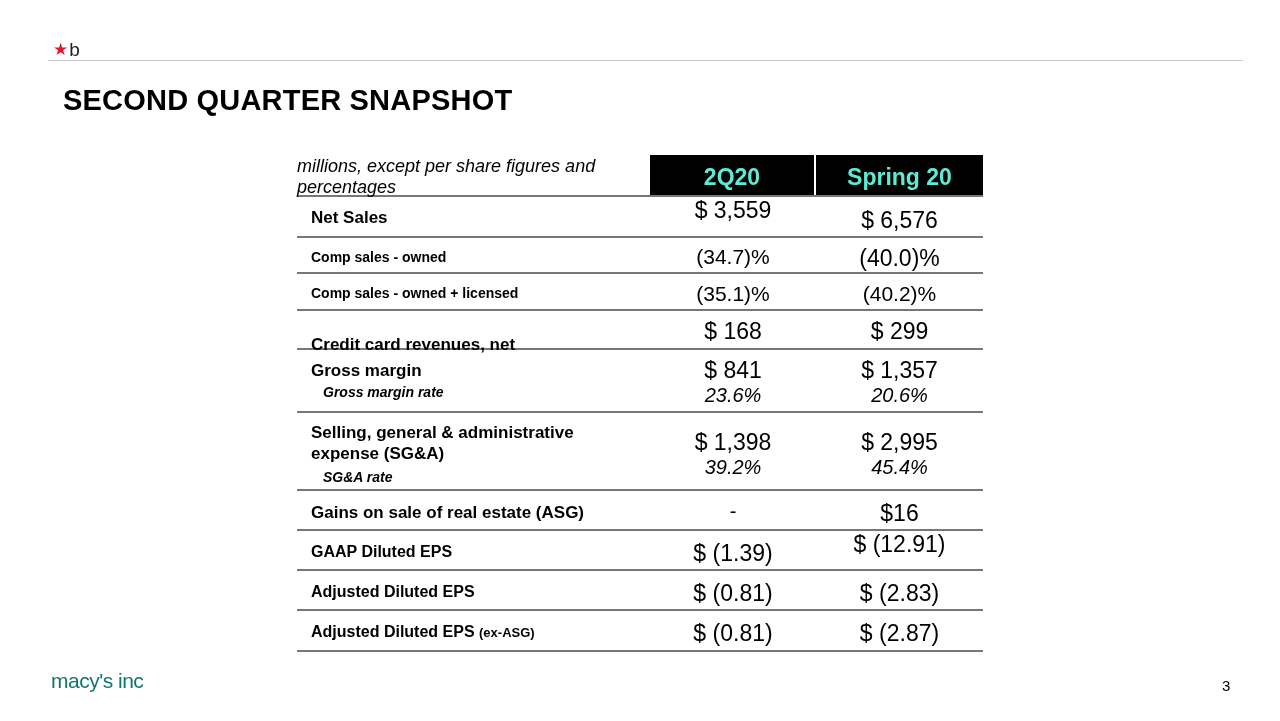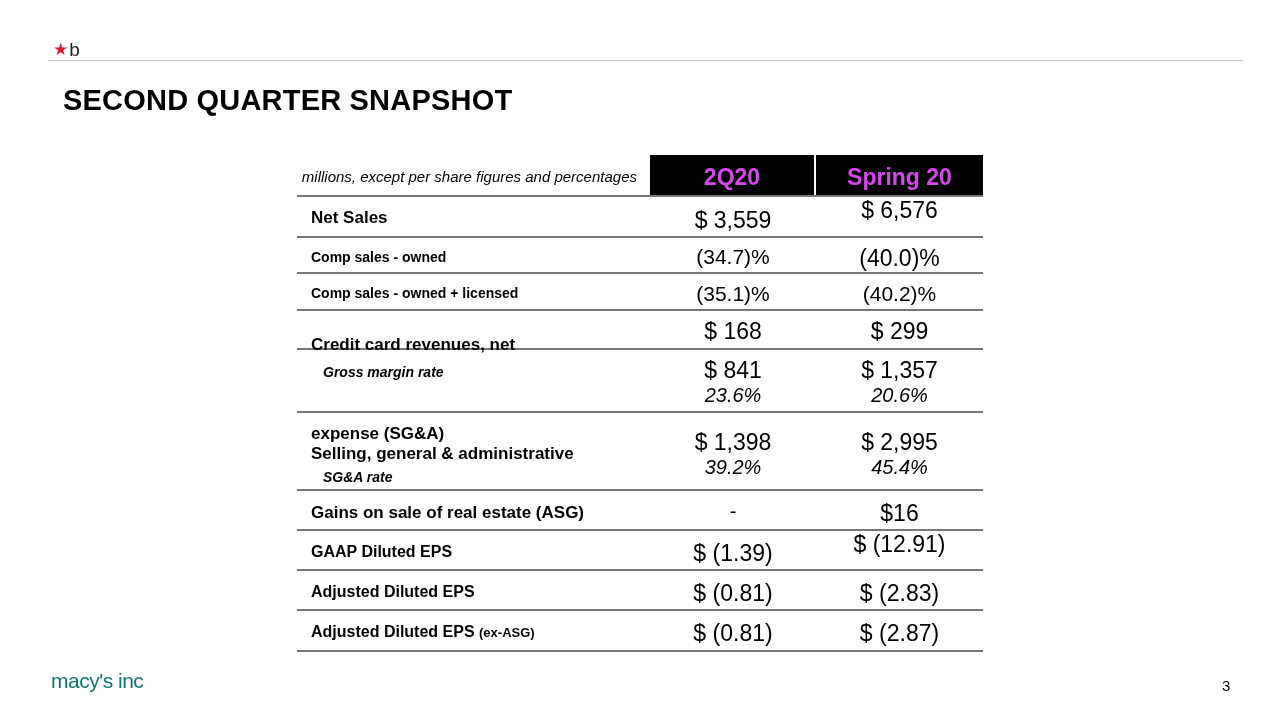--- a/index.html
+++ b/index.html
@@ -8,22 +8,22 @@
       background: #ffffff; font-family: "Liberation Sans", sans-serif; color: #000;
     }
     .top-logo { position: absolute; left: 53px; top: 40px; display: flex; align-items: center; }
     .top-logo .star { color: #e21a2c; font-size: 17px; line-height: 1; }
     .top-logo .b { font-size: 19px; line-height: 1; color: #222; margin-left: 1px; font-weight: 300; }
     .top-rule { position: absolute; left: 48px; top: 60px; width: 1195px; height: 1px; background: #c8c8c8; }
     .title { position: absolute; left: 63px; top: 84px; font-size: 29px; font-weight: bold; letter-spacing: 0.2px; }
 
     .table { position: absolute; left: 297px; top: 155px; width: 686px; }
     .hdr { display: flex; height: 40px; border-bottom: 2px solid #777; }
-    .hdr .note { width: 353px; font-size: 15px; font-style: italic; display: flex; align-items: center; justify-content: flex-end; padding-right: 13px; box-sizing: border-box; padding-top: 3px;}
-    .hdr .colh { background: #000; color: #d946ef; font-weight: bold; font-size: 23px; display: flex; align-items: center; justify-content: center; box-sizing: border-box; padding-top: 4px; }
+    .hdr .note { width: 353px; font-size: 18px; font-style: italic; display: flex; align-items: center; justify-content: flex-end; padding-right: 13px; box-sizing: border-box; padding-top: 3px;}
+    .hdr .colh { background: #000; color: #5eead4; font-weight: bold; font-size: 23px; display: flex; align-items: center; justify-content: center; box-sizing: border-box; padding-top: 4px; }
     .hdr .c1 { width: 166px; border-right: 2px solid #fff; }
     .hdr .c2 { width: 167px; }
 
     .row { display: flex; border-bottom: 2px solid #777; box-sizing: border-box; }
     .row .lab { width: 353px; padding-left: 14px; box-sizing: border-box; }
     .row .val { width: 166px; text-align: center; font-size: 23px; }
     .row .val2 { width: 167px; text-align: center; font-size: 23px; }
     .main-label { font-size: 17px; font-weight: bold; }
     .sub-label { font-size: 14px; font-weight: bold; padding-left: 19px; }
     .it-label { font-size: 14px; font-weight: bold; font-style: italic; padding-left: 26px; }
@@ -45,22 +45,22 @@
 
 <div class="table">
   <div class="hdr">
     <div class="note">millions, except per share figures and percentages</div>
     <div class="colh c1">2Q20</div>
     <div class="colh c2">Spring 20</div>
   </div>
 
   <div class="row" style="height:41px;">
     <div class="lab main-label" style="padding-top:11px;">Net Sales</div>
-    <div class="val" style="padding-top:10px;">$ 3,559</div>
-    <div class="val2" style="">$ 6,576</div>
+    <div class="val" style="">$ 3,559</div>
+    <div class="val2" style="padding-top:10px;">$ 6,576</div>
   </div>
 
   <div class="row" style="height:36px;">
     <div class="lab sub-label" style="padding-top:11px;">Comp sales - owned</div>
     <div class="val" style="padding-top:7px;font-size:21px;">(34.7)%</div>
     <div class="val2" style="padding-top:7px;font-size:23px;">(40.0)%</div>
   </div>
 
   <div class="row" style="height:37px;">
     <div class="lab sub-label" style="padding-top:11px;">Comp sales - owned + licensed</div>
@@ -69,36 +69,37 @@
   </div>
 
   <div class="row" style="height:39px;">
     <div class="lab main-label" style="padding-top:24px;">Credit card revenues, net</div>
     <div class="val" style="padding-top:7px;">$ 168</div>
     <div class="val2" style="padding-top:7px;">$ 299</div>
   </div>
 
   <div class="row" style="height:63px;">
     <div class="lab" style="padding-top:11px;">
+      <div class="main-label">Gross margin</div>
       <div class="it-label" style="padding-left:12px;margin-top:3px;">Gross margin rate</div>
     </div>
     <div class="val" style="padding-top:7px;">
       <div>$ 841</div>
       <div class="it">23.6%</div>
     </div>
     <div class="val2" style="padding-top:7px;">
       <div>$ 1,357</div>
       <div class="it">20.6%</div>
     </div>
   </div>
 
   <div class="row" style="height:78px;">
     <div class="lab" style="padding-top:10px;">
+      <div class="main-label">Selling, general &amp; administrative</div>
       <div class="main-label" style="margin-top:1px;">expense (SG&amp;A)</div>
-      <div class="main-label">Selling, general &amp; administrative</div>
       <div class="it-label" style="padding-left:12px;margin-top:5px;">SG&amp;A rate</div>
     </div>
     <div class="val" style="padding-top:16px;">
       <div>$ 1,398</div>
       <div class="it">39.2%</div>
     </div>
     <div class="val2" style="padding-top:16px;">
       <div>$ 2,995</div>
       <div class="it">45.4%</div>
     </div>

